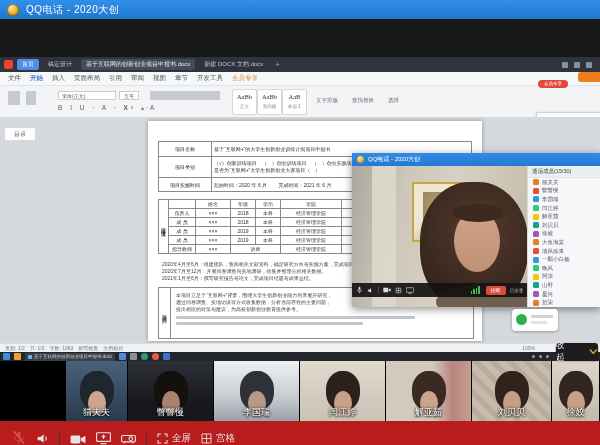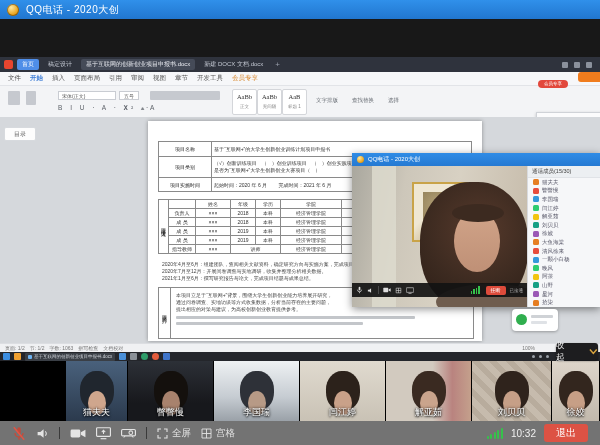--- a/index.html
+++ b/index.html
@@ -134,21 +134,21 @@
   .tname{position:absolute;left:0;bottom:2px;width:100%;text-align:center;color:#fff;font-size:9px;text-shadow:0 1px 2px #000,0 0 3px #000;white-space:nowrap}
   .t1{left:66px;width:62px;background:linear-gradient(180deg,#49617c,#2b3a4d);--hair:#20262e;--skin:#cfa68d}
   .t2{left:128px;width:86px;background:linear-gradient(180deg,#2c3037 0%,#17181c 70%);--hair:#14100d;--skin:#a8826d}
   .t3{left:214px;width:86px;background:linear-gradient(180deg,#eef1f3 0%,#c6ccd2 60%,#9aa1a8 100%);--hair:#2e3138;--skin:#b79a86}
   .t4{left:300px;width:86px;background:linear-gradient(180deg,#e0dacf,#c9c2b5);--hair:#2c221b;--skin:#c9a189}
   .t5{left:386px;width:86px;background:linear-gradient(90deg,#d2cabf 55%,#b9837f 78%,#c4a08c);--hair:#3a2a21;--skin:#caa48c}
   .t6{left:472px;width:80px;background:repeating-linear-gradient(45deg,#c6bbad 0 6px,#b8ac9d 6px 12px);--hair:#2f231c;--skin:#c69f87}
   .t7{left:552px;width:48px;background:linear-gradient(180deg,#ddd5ca,#c2b9ac);--hair:#33261e;--skin:#c79f86}
 
   
-  #bottombar{position:absolute;left:0;top:421px;width:600px;height:24px;background:#737373;display:flex;align-items:center;gap:10px;padding:0 12px;box-sizing:border-box}
+  #bottombar{position:absolute;left:0;top:421px;width:600px;height:24px;background:#b91c1c;display:flex;align-items:flex-end;gap:10px;padding:0 12px;box-sizing:border-box}
   .bb-sep{width:1px;height:12px;background:#3a3a3a}
   .bb-lbl{display:flex;align-items:center;gap:4px;color:#e2e2e2;font-size:9.5px}
   #bb-right{margin-left:auto;display:flex;align-items:center;gap:8px}
   #bb-time{color:#f0f0f0;font-size:10px}
   #bb-exit{background:#dd5244;border-radius:3px;color:#fff;font-size:10px;padding:2px 12px}
   #bb-sig{display:flex;align-items:flex-end;gap:1.5px}
   #bb-sig i{width:2px;background:#35c24a;display:block;border-radius:1px}
 </style>
 </head>
 <body>
@@ -560,24 +560,13 @@
       <path d="M2 8V2h6 M14 2h6v6 M20 14v6h-6 M8 20H2v-6" stroke="#e2e2e2" stroke-width="2.2" fill="none"></path>
     </svg>
     <span>全屏</span>
   </span>
   <span class="bb-lbl">
     <svg width="11" height="11" viewBox="0 0 22 22">
       <path d="M2 2h18v18H2z M11 2v18 M2 11h18" stroke="#e2e2e2" stroke-width="1.8" fill="none"></path>
     </svg>
     <span>宫格</span>
   </span>
-  <span id="bb-right">
-    <span id="bb-sig">
-      <i style="height:3px"></i>
-        <i style="height:5px"></i>
-        <i style="height:7px"></i>
-        <i style="height:9px"></i>
-        <i style="height:11px"></i>
-    </span>
-    <span id="bb-time">10:32</span>
-    <span id="bb-exit">退出</span>
-  </span>
 </div>
 
 </body></html>

